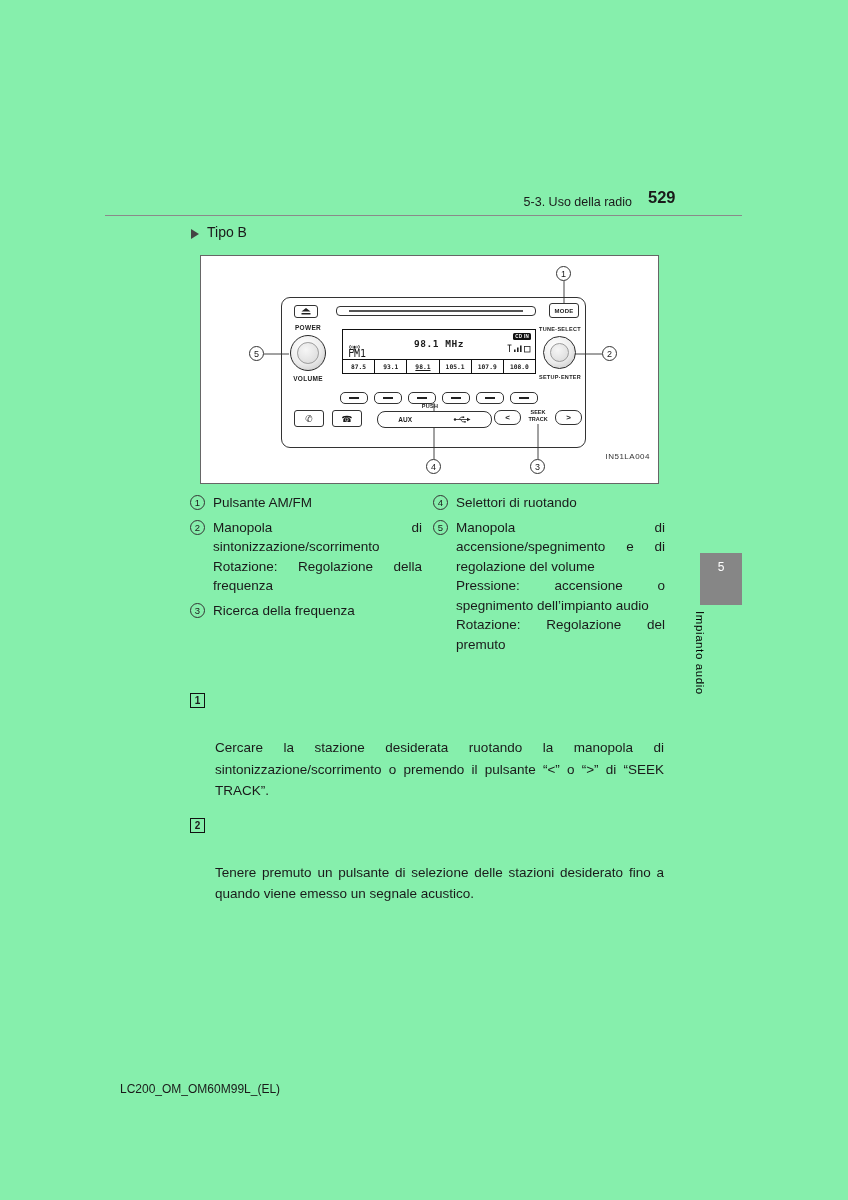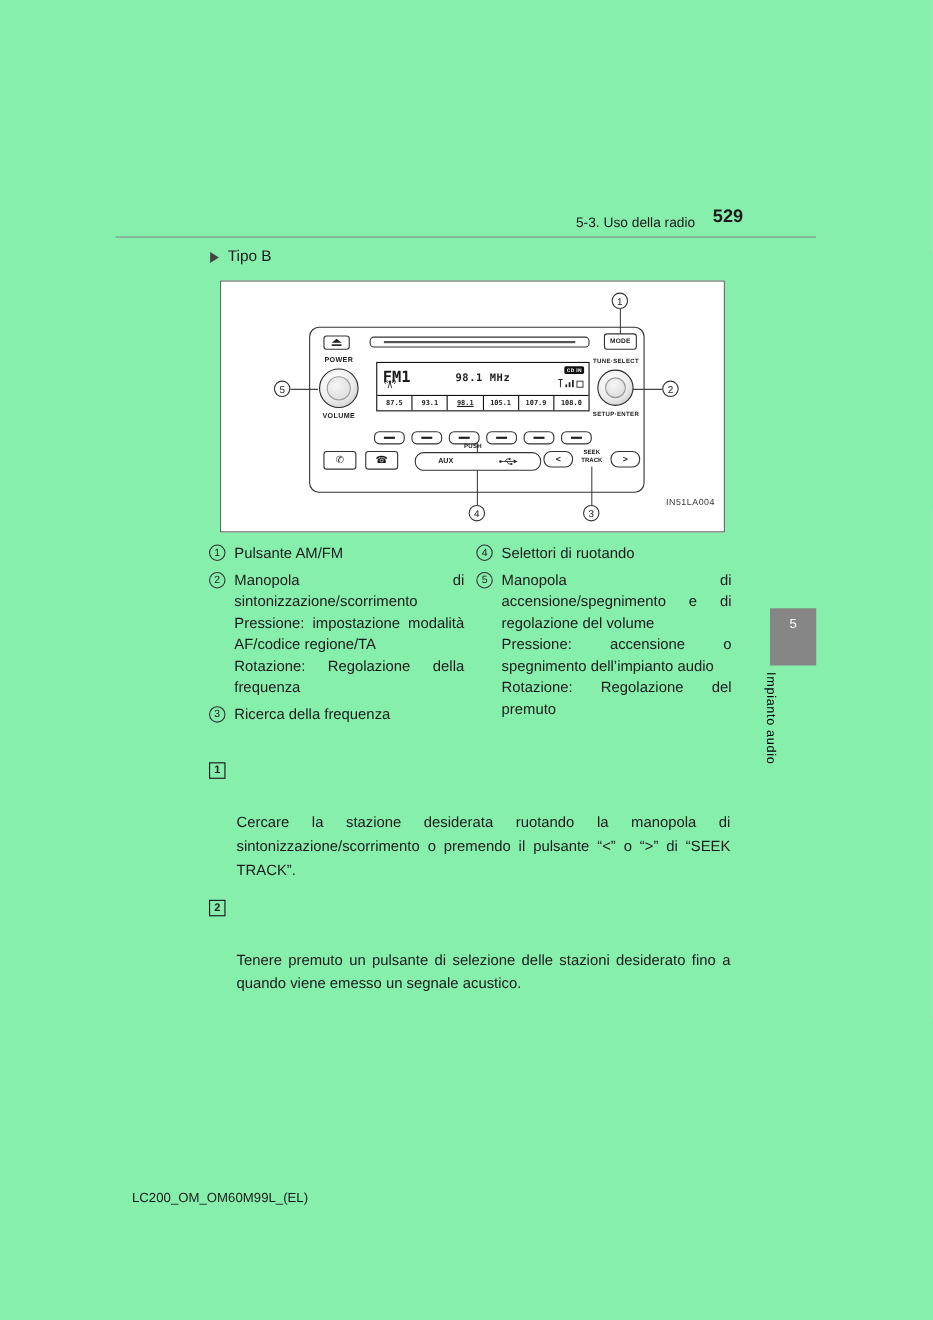--- a/index.html
+++ b/index.html
@@ -34,21 +34,21 @@
   .power-label { left:0; top:26px; width:52px; }
   .volume-label { left:0; top:77px; width:52px; }
   .knob { border-radius:50%; border:1.5px solid #2a2a2a; background:radial-gradient(circle at 38% 32%, #ffffff 0%, #ececec 55%, #bdbdbd 100%); display:flex; align-items:center; justify-content:center; }
   .knob-inner { width:64%; height:64%; border-radius:50%; border:1px solid #9a9a9a; background:radial-gradient(circle at 40% 35%, #f6f6f6, #d7d7d7); }
   .vol-knob { left:8px; top:37px; width:36px; height:36px; }
   .tune-knob { left:261px; top:38px; width:33px; height:33px; }
   .tune-label { left:248px; top:28px; width:60px; font-size:5.5px; }
   .setup-label { left:248px; top:76px; width:60px; font-size:5.5px; }
 
   .display { left:60px; top:31px; width:194px; height:45px; border:1.5px solid #111; background:#fff; }
-  .band { left:5px; top:5px; font-size:14px; font-weight:bold; font-family:"DejaVu Sans Mono",monospace; }
+  .band { left:5px; top:18px; font-size:10px; font-weight:normal; font-family:"DejaVu Sans Mono",monospace; }
   .ant-icon { left:5px; top:14px; }
   .freq { left:0; top:8px; width:100%; text-align:center; font-size:9.5px; font-weight:bold; font-family:"DejaVu Sans Mono",monospace; letter-spacing:0.5px; }
   .cdin { right:4px; top:3px; background:#111; color:#fff; font-size:4.5px; font-weight:bold; padding:1px 2px; border-radius:1.5px; letter-spacing:0.3px; }
   .sig-icon { right:4px; top:14px; }
   .preset-strip { left:0; bottom:0; width:100%; height:14px; border-top:1px solid #111; display:flex; }
   .preset-cell { flex:1; display:flex; align-items:center; justify-content:center; font-size:6.3px; font-weight:bold; font-family:"DejaVu Sans Mono",monospace; border-left:1px solid #111; }
   .preset-cell:first-child { border-left:none; }
   .preset-cell.sel span { text-decoration:underline; }
 
   .preset-row { left:58px; top:94px; width:198px; height:12px; display:flex; gap:6px; }
@@ -241,21 +241,20 @@
       <div class="leg-item">
         <div class="leg-num">1</div>
         <div class="leg-text">
             <p>Pulsante AM/FM</p>
           </div>
       </div>
       <div class="leg-item">
         <div class="leg-num">2</div>
         <div class="leg-text">
           <p>Manopola di sintonizzazione/scorrimento</p>
-          <p>Pressione: impostazione modalità AF/codice regione/TA</p>
           <p>Rotazione: Regolazione della frequenza</p>
         </div>
       </div>
       <div class="leg-item">
         <div class="leg-num">3</div>
         <div class="leg-text">
             <p>Ricerca della frequenza</p>
           </div>
       </div>
     </div>

